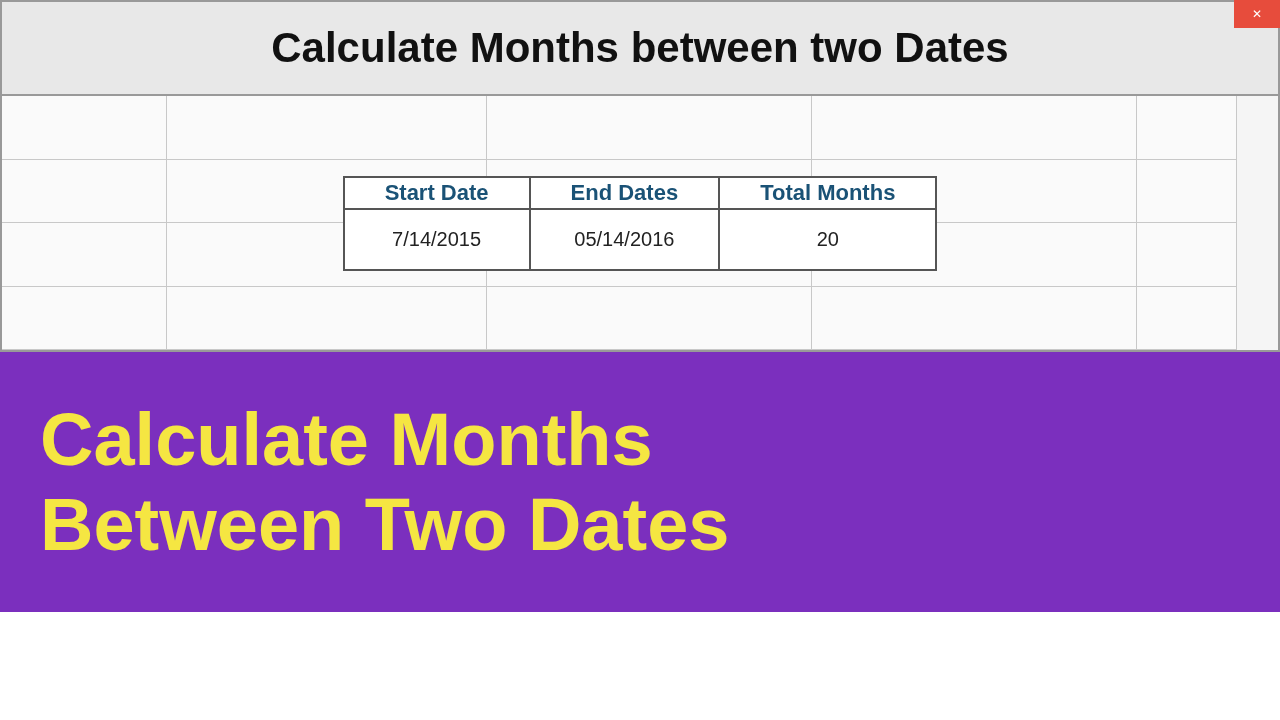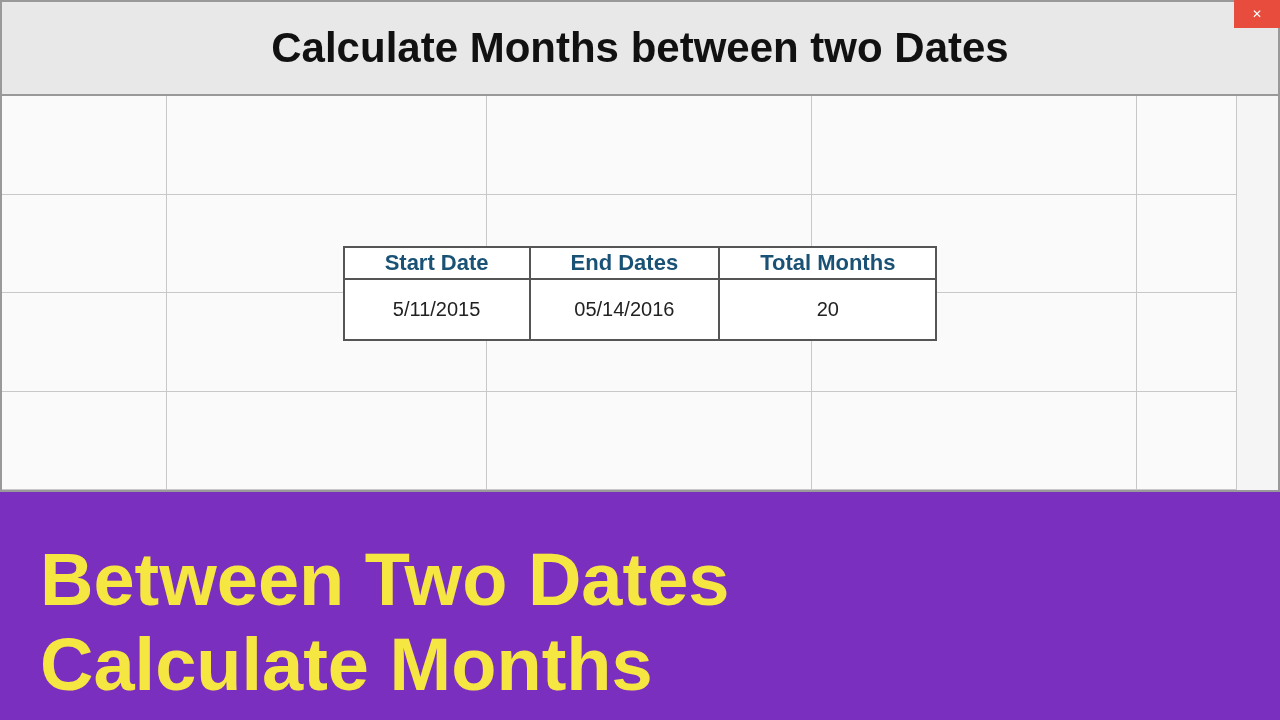--- a/index.html
+++ b/index.html
@@ -10,21 +10,21 @@
 
     body {
       width: 1280px;
       height: 720px;
       overflow: hidden;
       font-family: Arial, sans-serif;
     }
 
     .top-section {
       width: 100%;
-      height: 492px;
+      height: 352px;
       background-color: #f0f0f0;
       border: 2px solid #999;
       position: relative;
       display: flex;
       flex-direction: column;
       align-items: center;
     }
 
     .title-bar {
       width: 100%;
@@ -175,34 +175,34 @@
       <table class="data-table">
         <thead>
           <tr>
             <th>Start Date</th>
             <th>End Dates</th>
             <th>Total Months</th>
           </tr>
         </thead>
         <tbody>
           <tr>
-            <td>5/11/2015</td>
+            <td>7/14/2015</td>
             <td>05/14/2016</td>
             <td>20</td>
           </tr>
         </tbody>
       </table>
 
     </div>
   </div>
 
   <div class="bottom-section">
     <div class="bottom-text">
+      <div>Calculate Months</div>
       <div>Between Two Dates</div>
-      <div>Calculate Months</div>
     </div>
   </div>
 
   <div class="window-chrome">
     <div class="chrome-btn chrome-close">✕</div>
   </div>
 
 </div>
 
 </body></html>

